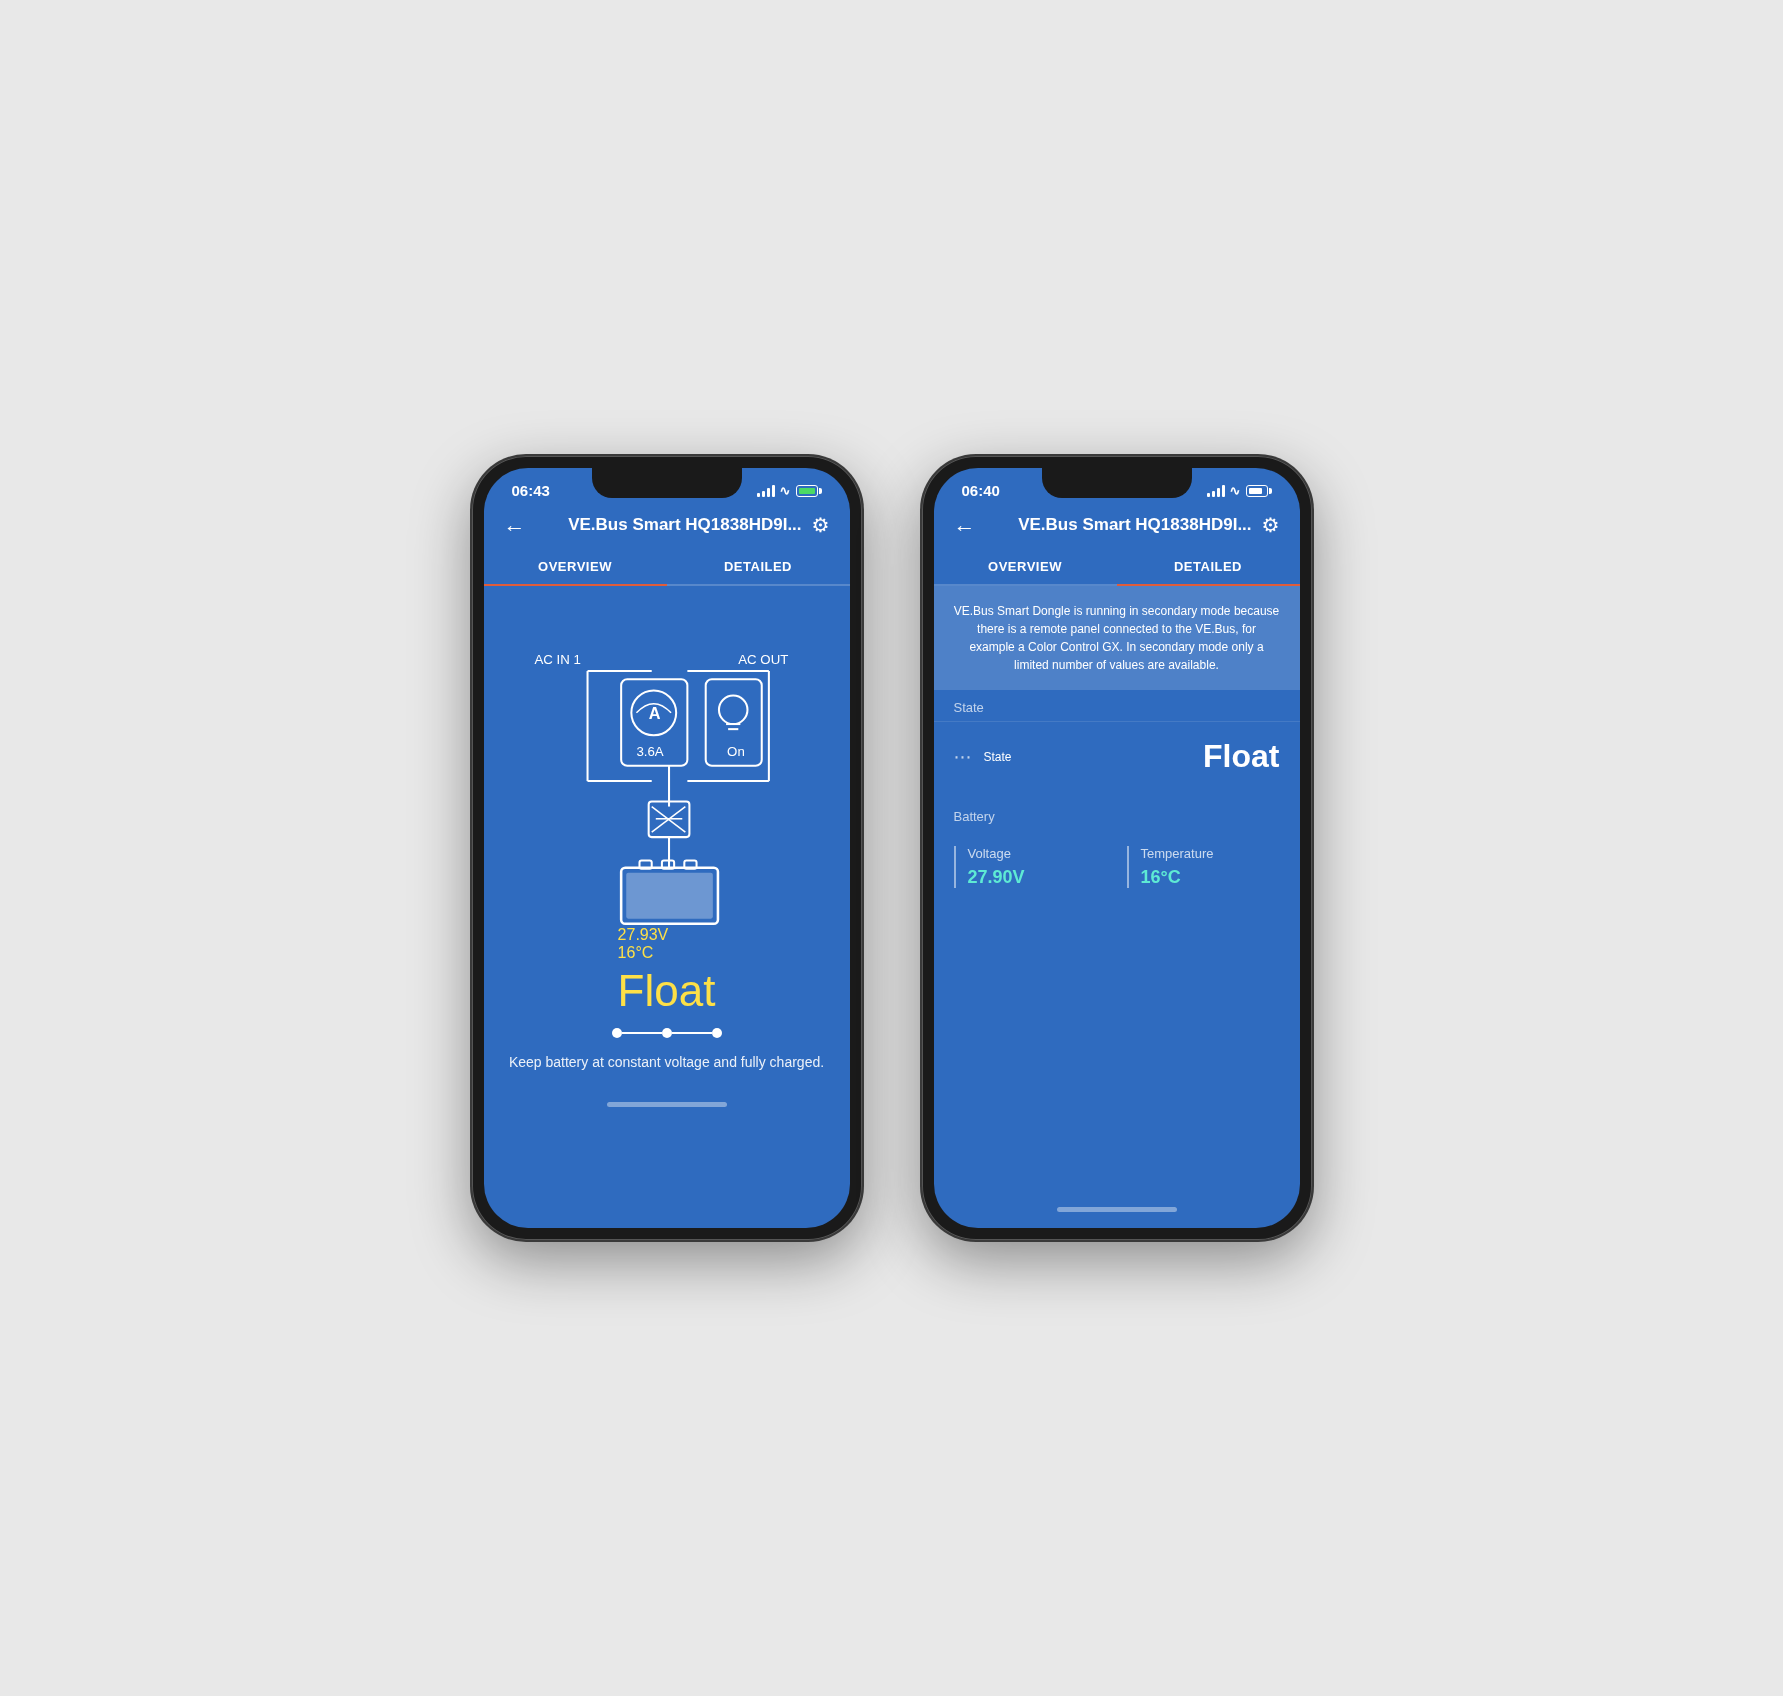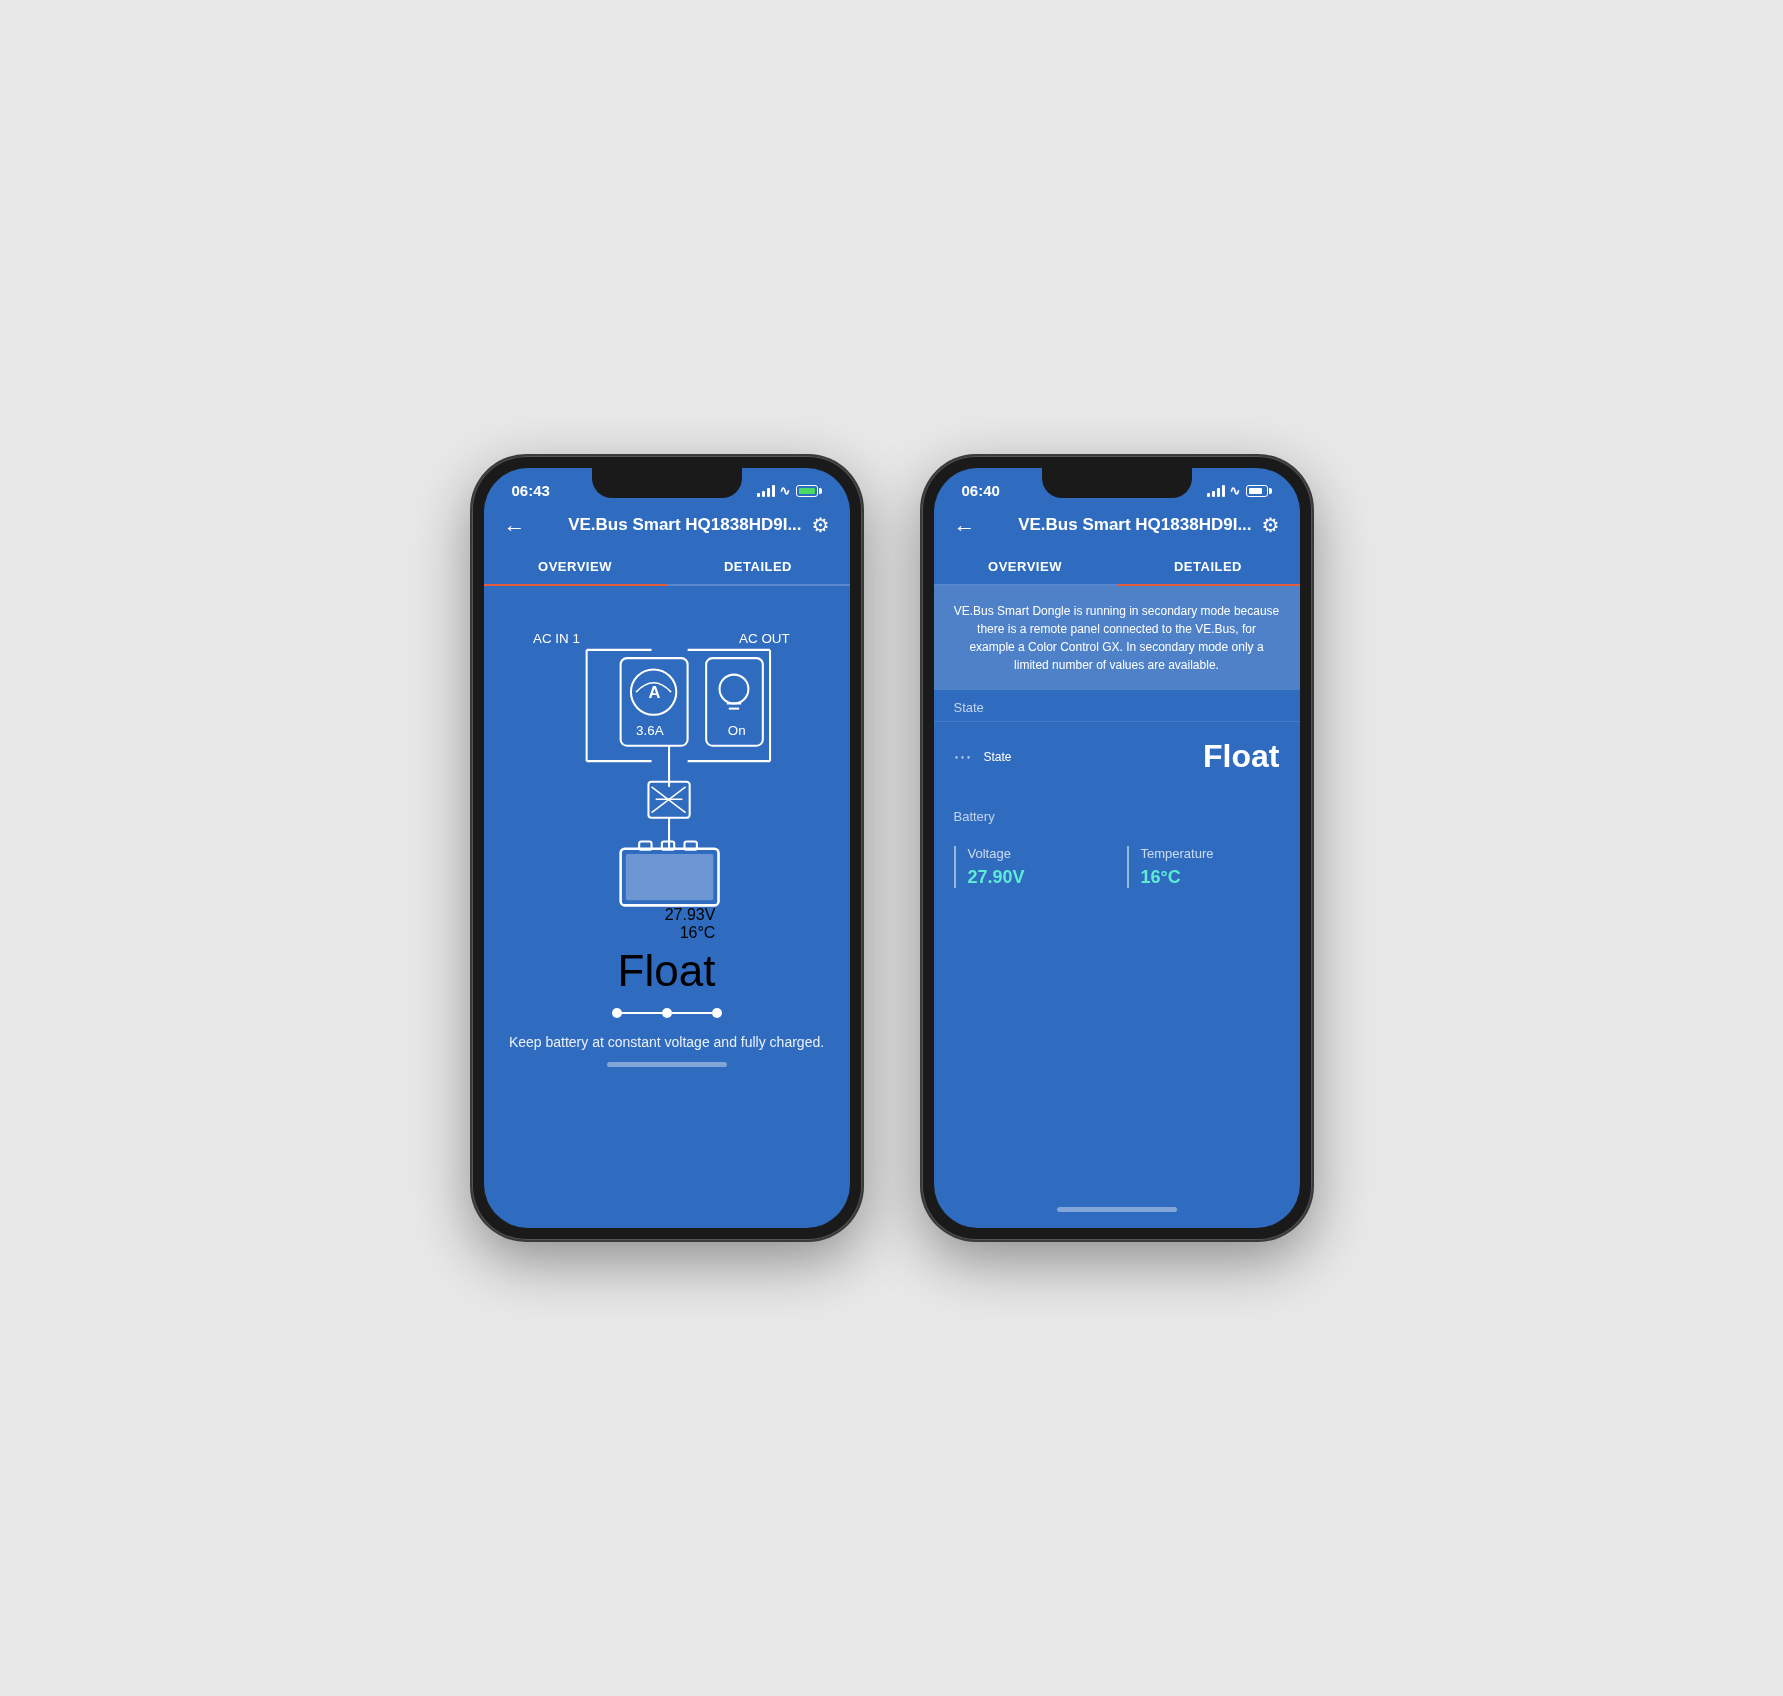--- a/index.html
+++ b/index.html
@@ -163,38 +163,39 @@
       content: '';
       position: absolute;
       bottom: -2px;
       left: 0;
       right: 0;
       height: 2px;
       background: #e05c3a;
     }
     
     .overview-content {
+      padding: 20px;
       display: flex;
       flex-direction: column;
       align-items: center;
     }
     
     .diagram {
       width: 100%;
       position: relative;
       height: 340px;
     }
     .diagram svg {
       width: 100%;
       height: 100%;
     }
     
     .battery-info {
-      text-align: right;
-      color: #000000;
+      text-align: left;
+      color: #fde047;
       margin-top: -20px;
     }
     .battery-voltage {
       font-size: 16px;
       font-weight: 500;
     }
     .battery-temp {
       font-size: 16px;
       font-weight: 500;
     }

